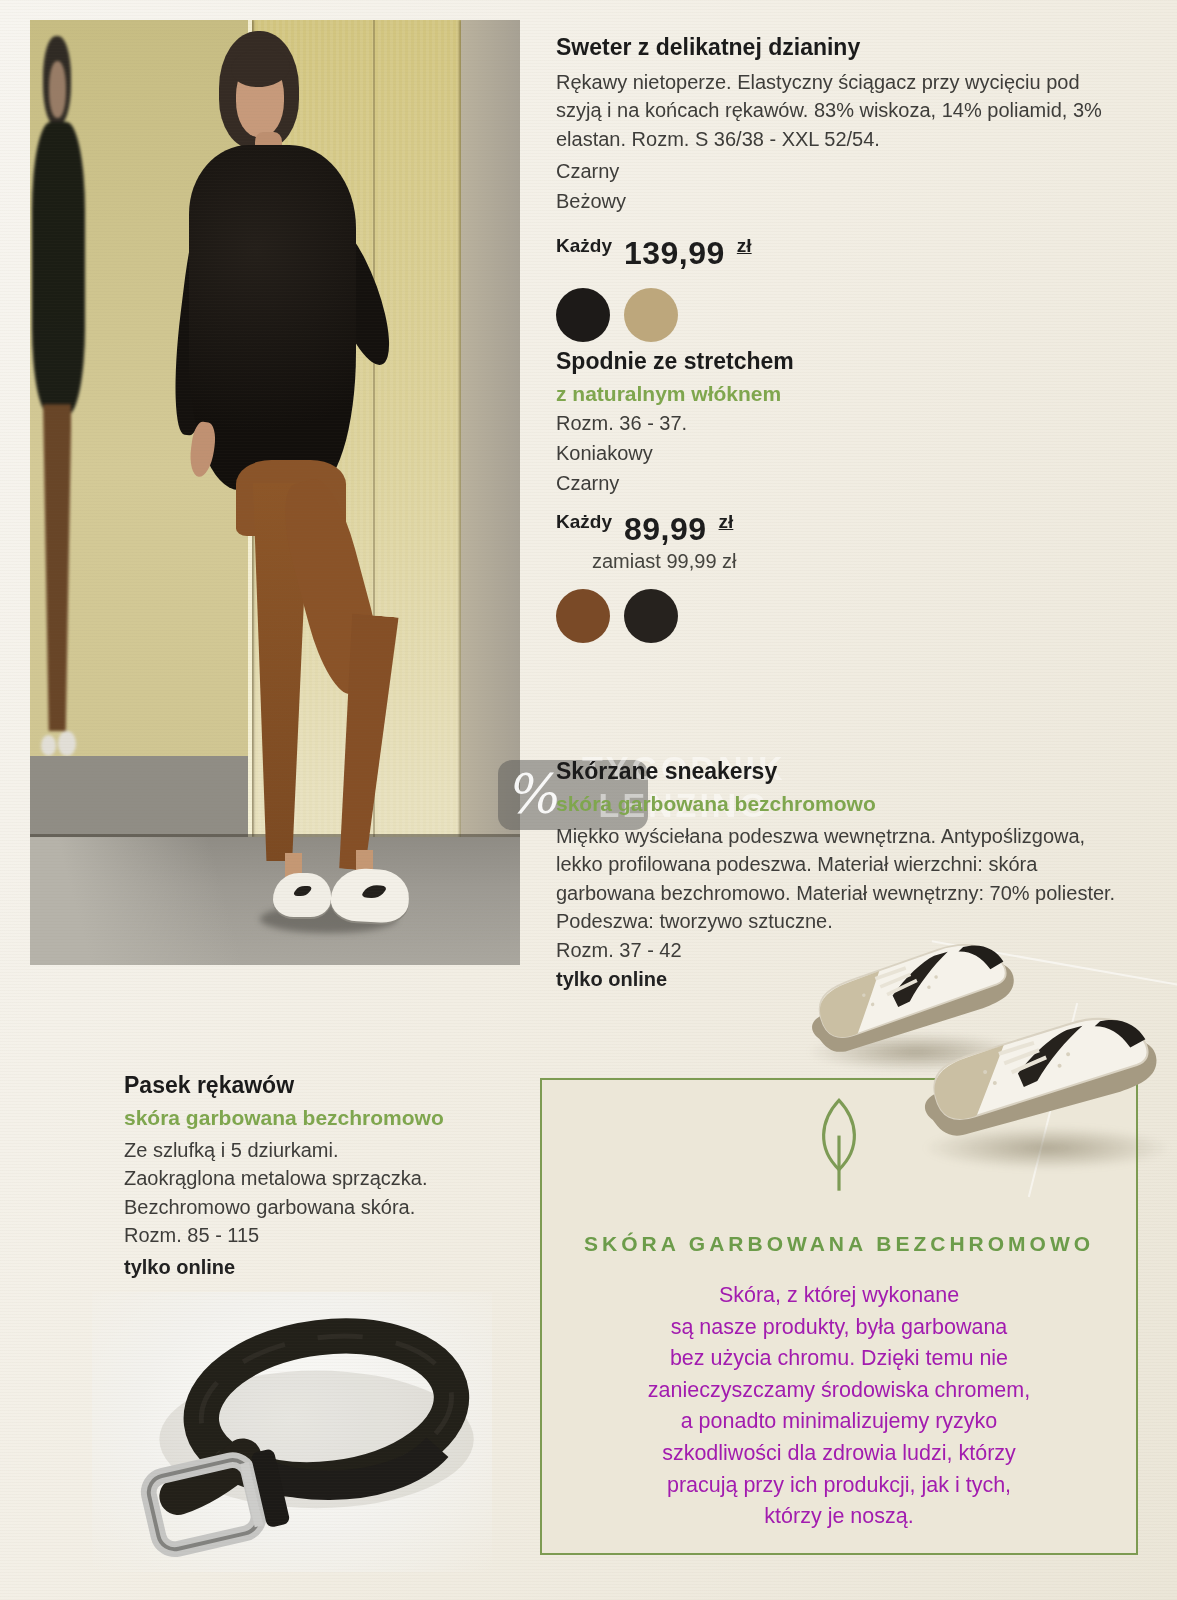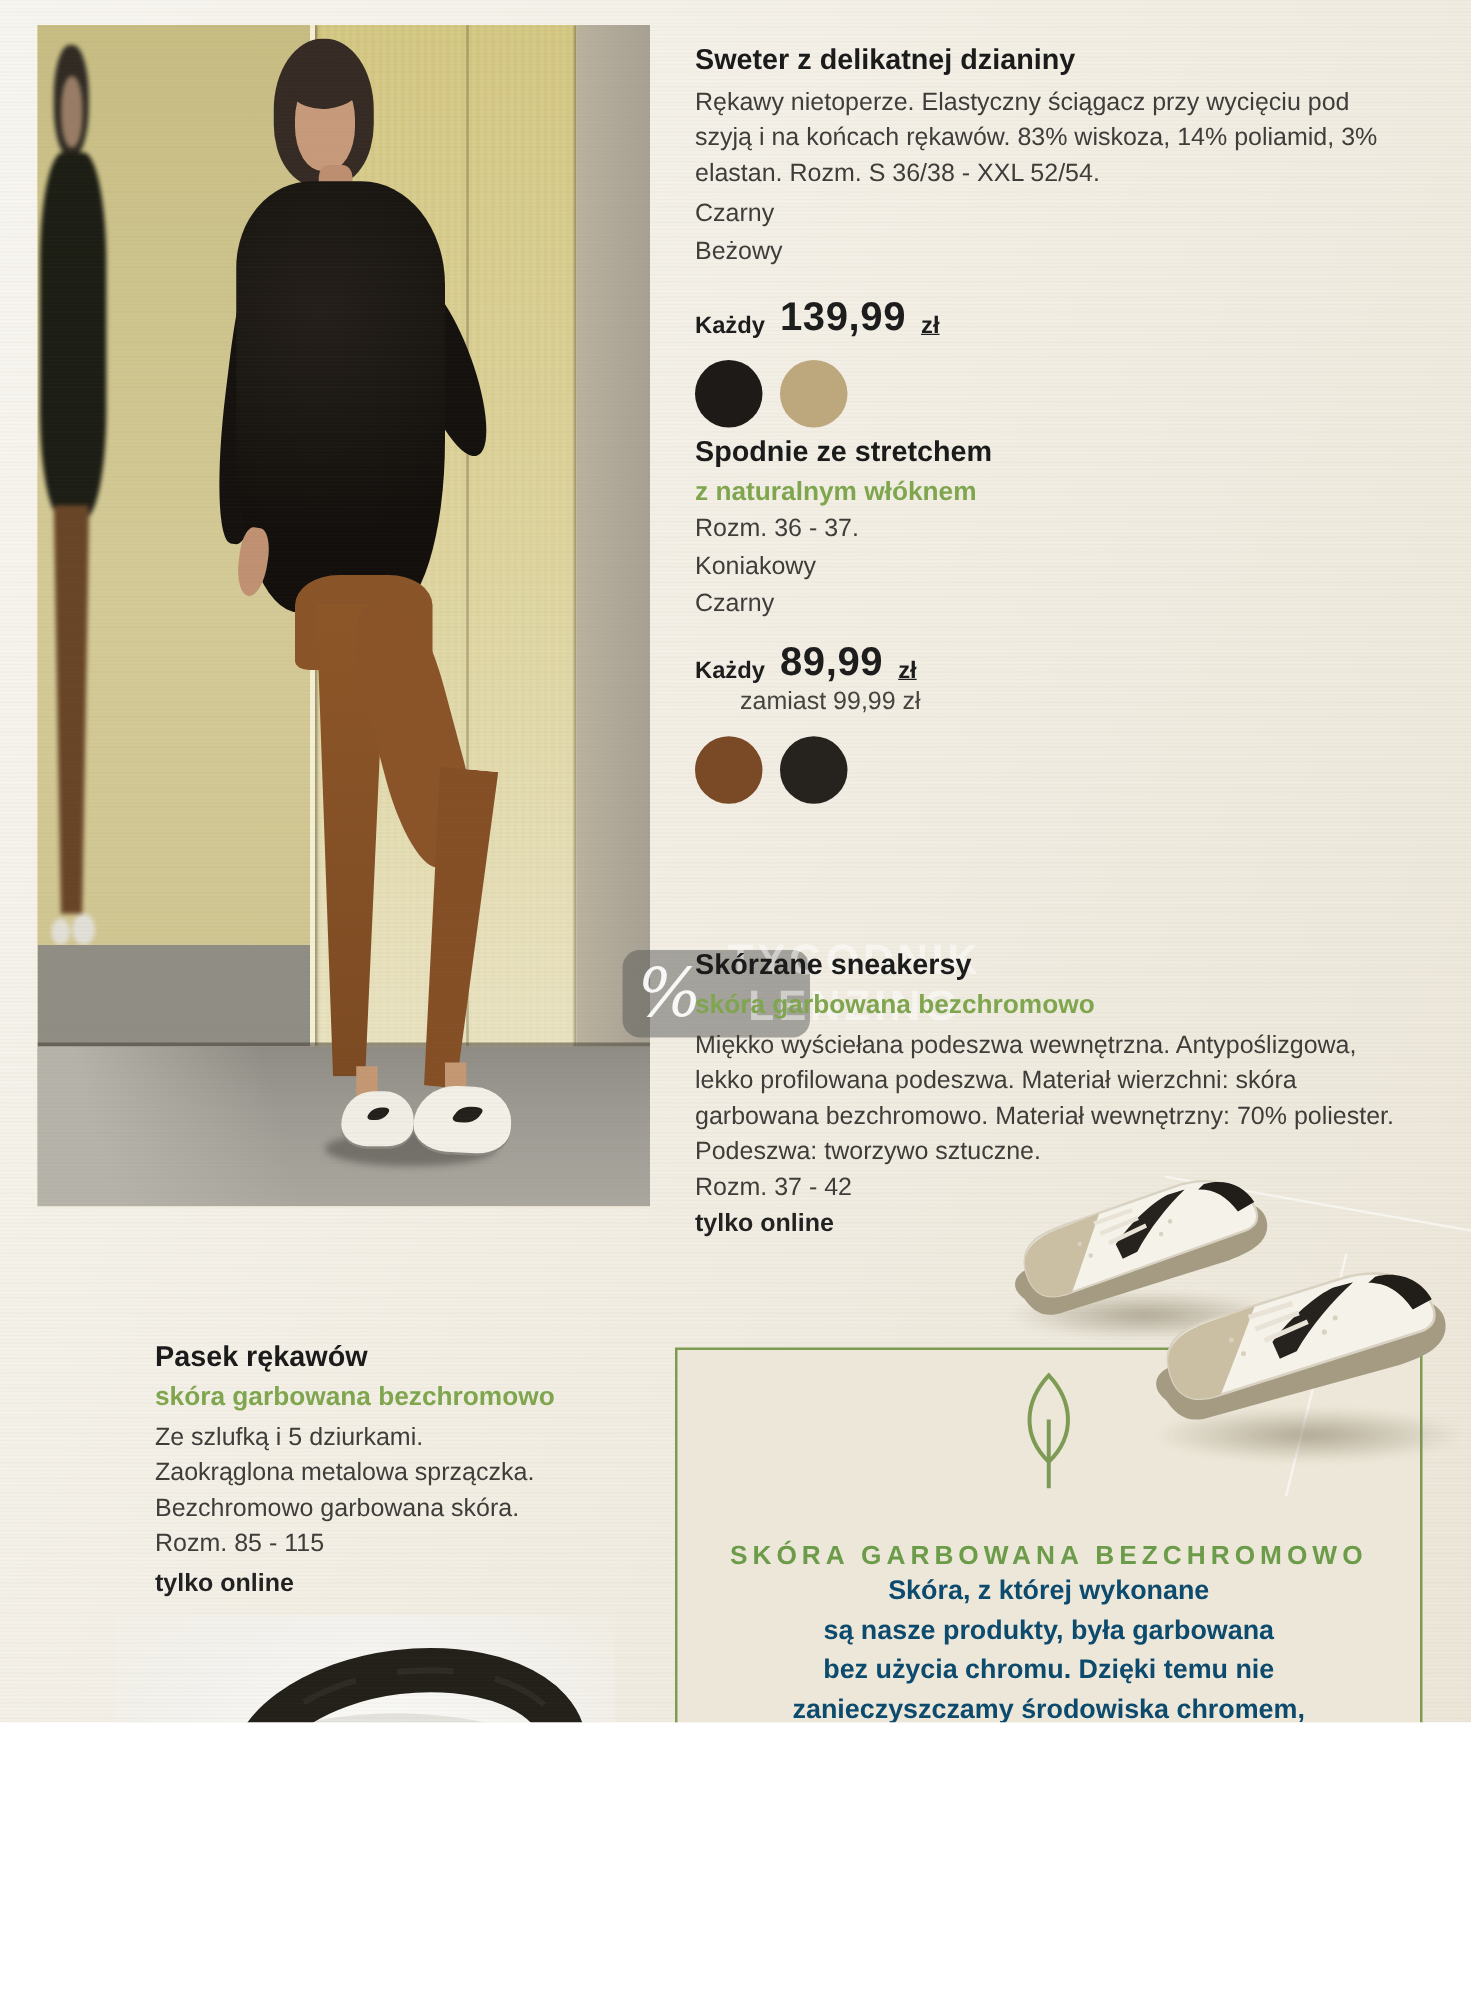--- a/index.html
+++ b/index.html
@@ -1,17 +1,17 @@
 <!DOCTYPE html>
 <html><head>
 <meta charset="utf-8">
 <style>
   html,body{margin:0;padding:0;}
   .canvas{
-    position:relative;width:1177px;height:1378px;overflow:hidden;
+    position:relative;width:1177px;height:1600px;overflow:hidden;
     font-family:"Liberation Sans","DejaVu Sans",sans-serif;
     background:linear-gradient(115deg,#f7f5f0 0%,#f2eee4 48%,#ebe6d8 100%);
   }
   .canvas::after{
     content:"";position:absolute;inset:0;pointer-events:none;
     background:repeating-linear-gradient(0deg,rgba(125,112,88,.035) 0 1px,transparent 1px 3px);
   }
   
   .photo-model{position:absolute;left:30px;top:20px;width:490px;height:945px;overflow:hidden;background:#d9cf96;}
   .photo-model *{position:absolute;}
@@ -63,41 +63,41 @@
   .sec-trousers{left:556px;top:348px;}
   .sec-sneakers{left:556px;top:758px;}
   .sec-belt{left:124px;top:1072px;width:430px;}
   .prod-title{font-size:23px;font-weight:bold;color:#1b1b1b;margin:0 0 7px;}
   .prod-sub{font-size:21px;font-weight:bold;color:#7fa64e;margin:0 0 6px;}
   .prod-desc{font-size:20px;line-height:1.42;margin:0;}
   .pre{white-space:pre-line;}
   .size-line{font-size:20px;margin-top:3px;}
   .color-line{font-size:20px;margin-top:7px;}
   .tchibo{font-size:20px;font-weight:bold;color:#d9b65e;margin-top:7px;opacity:.9;}
-  .price-row{margin-top:22px;display:flex;align-items:flex-end;gap:12px;color:#1d1d1d;}
+  .price-row{margin-top:22px;display:flex;align-items:flex-start;gap:12px;color:#1d1d1d;}
   .sec-trousers .price-row{margin-top:16px;}
   .price-prefix{font-size:19px;font-weight:bold;}
   .price-value{font-size:32px;font-weight:600;letter-spacing:.5px;}
   .price-cur{font-size:19px;font-weight:bold;text-decoration:underline;}
   .old-price{font-size:20px;margin-top:2px;color:#45443f;margin-left:36px;}
   .swatches{display:flex;gap:14px;margin-top:16px;}
   .swatch{width:54px;height:54px;border-radius:50%;display:inline-block;}
   .only-online{font-size:20px;font-weight:bold;margin-top:6px;color:#222;}
   
   .wm-badge{position:absolute;left:498px;top:760px;width:150px;height:70px;border-radius:14px;
     background:rgba(88,88,86,.5);z-index:2;display:flex;align-items:center;}
   .wm-percent{font-family:"DejaVu Serif",serif;font-style:italic;font-size:54px;color:rgba(255,255,255,.92);margin-left:12px;line-height:1;}
   .wm-ghost{position:absolute;left:582px;top:750px;z-index:2;color:rgba(255,255,255,.48);
     font-weight:bold;font-size:34px;letter-spacing:3px;line-height:1.1;text-align:center;}
   
   .eco-box{position:absolute;left:540px;top:1078px;width:598px;height:477px;z-index:1;
     border:2px solid #7d9b52;background:#ece7d8;box-sizing:border-box;text-align:center;}
   .leaf-wrap{margin-top:16px;}
   .eco-heading{font-size:21px;font-weight:bold;letter-spacing:4px;color:#6c9c4a;margin-top:26px;}
-  .eco-body{font-size:21.5px;line-height:1.47;color:#0c4a6e;font-weight:700;margin-top:0;white-space:pre-line;}
+  .eco-body{font-size:21.5px;line-height:1.47;color:#a21caf;font-weight:400;margin-top:24px;white-space:pre-line;}
   
   .photo-sneakers{position:absolute;left:792px;top:936px;width:385px;height:262px;z-index:2;}
   .photo-sneakers .shadow{position:absolute;border-radius:50%;background:radial-gradient(ellipse,rgba(118,108,82,.5),transparent 70%);filter:blur(3px);}
   .sn-shadow1{left:14px;top:96px;width:220px;height:40px;}
   .sn-shadow2{left:130px;top:190px;width:250px;height:44px;}
   .sn1{position:absolute;left:6px;top:10px;width:230px;transform:rotate(-10deg);}
   .sn2{position:absolute;left:118px;top:82px;width:262px;transform:rotate(-8deg);}
   
   .photo-belt{position:absolute;left:92px;top:1292px;width:400px;height:280px;
     background:radial-gradient(ellipse at 50% 45%,#fbfbf9 0%,#f3f2ee 55%,rgba(243,242,238,0) 100%);}

